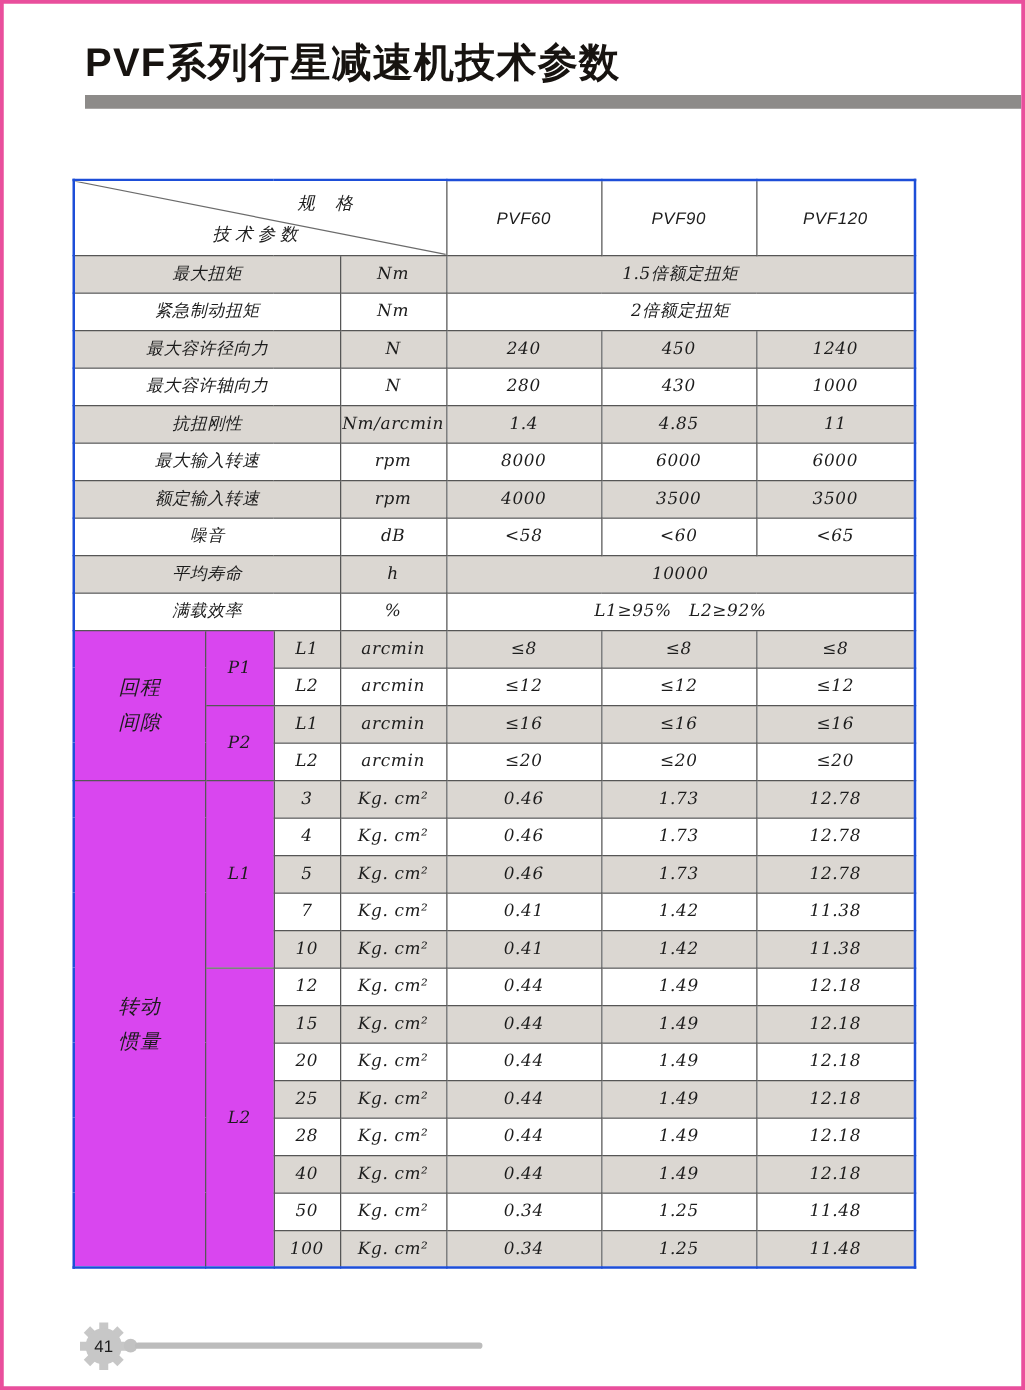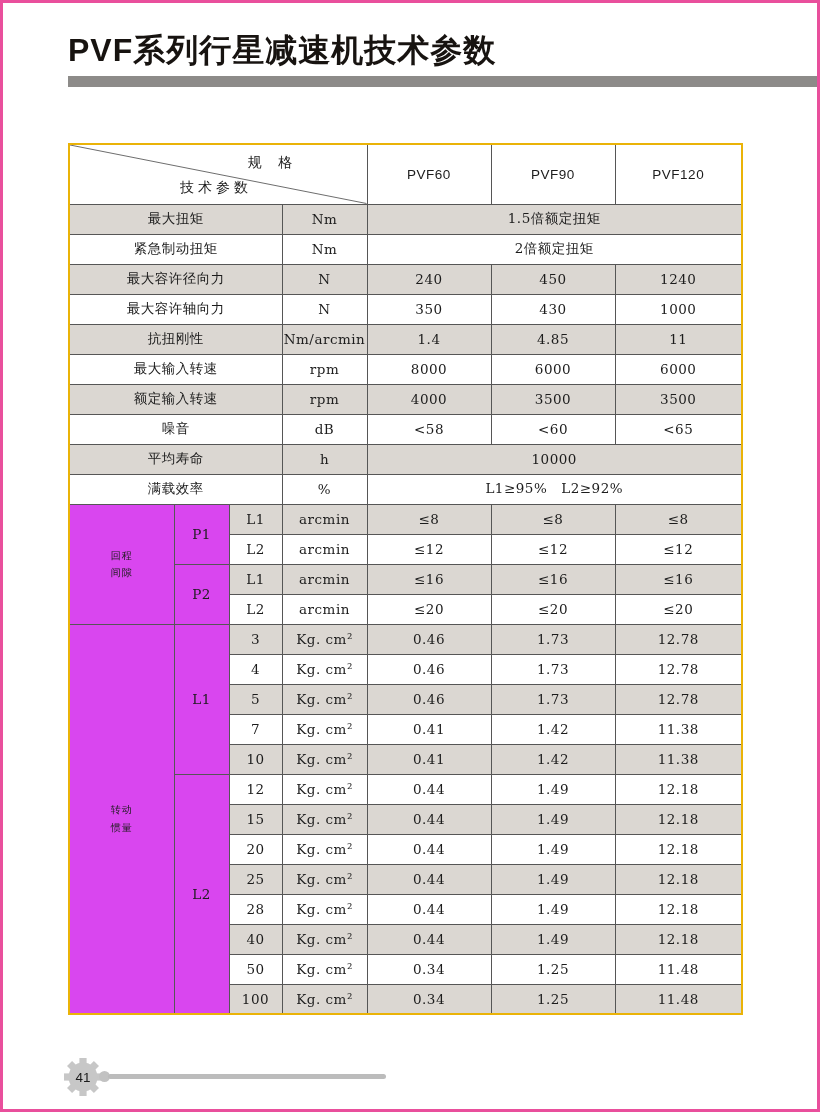--- a/index.html
+++ b/index.html
@@ -17,24 +17,25 @@
     position:absolute;left:65px;top:26px;
     font-family:"Liberation Sans","DejaVu Sans",sans-serif;
     font-weight:bold;font-size:32px;letter-spacing:1px;color:#171310;
     margin:0;
   }
   .title-bar{
     position:absolute;left:65px;top:73px;right:0;height:11px;
     background:var(--bargray,#8d8b89);
   }
   table.spec{
-    position:absolute;left:65px;top:140px;
+    position:absolute;left:55px;top:140px;
     border-collapse:collapse;table-layout:fixed;
     width:673px;
-    border:2px solid #eab308;
+    border:2px solid #1d4ed8;
+    font-style:italic;
   }
   table.spec td{
     border:1px solid #565656;
     text-align:center;vertical-align:middle;
     padding:0;font-size:13.5px;background:#ffffff;
     letter-spacing:0.5px;
     overflow:hidden;
   }
   tr.r{height:30px;}
   tr.hdr{height:60px;}
@@ -47,21 +48,21 @@
   td.diag{position:relative;background:#ffffff;}
   .diag svg{position:absolute;left:0;top:0;width:100%;height:100%;}
   .diag .spec-word{
     position:absolute;left:158px;top:9px;width:90px;
     font-size:14px;letter-spacing:6px;text-align:center;
   }
   .diag .param-word{
     position:absolute;left:62px;top:34px;width:120px;
     font-size:14px;letter-spacing:4px;text-align:right;
   }
-  .wrap2{display:inline-block;width:2.35em;line-height:1.75;font-size:10px;letter-spacing:1px;}
+  .wrap2{display:inline-block;width:2.35em;line-height:1.75;font-size:16px;letter-spacing:1px;}
   .eff{letter-spacing:2px;border-radius:15px;}
   .footer{position:absolute;left:0;top:1050px;width:820px;height:50px;}
   .gear{position:absolute;left:60px;top:4px;}
   .joint-dot{
     position:absolute;left:96px;top:18px;width:11px;height:11px;
     border-radius:50%;background:#c2c2c2;
   }
   .footer-line{
     position:absolute;left:105px;top:21px;width:278px;height:5px;
     border-radius:3px;background:#bcbcbc;
@@ -110,21 +111,21 @@
   <tr class="r g">
     <td class="lab" colspan="3">最大容许径向力</td>
     <td class="unit">N</td>
     <td>240</td>
     <td>450</td>
     <td>1240</td>
   </tr>
   <tr class="r">
     <td class="lab" colspan="3">最大容许轴向力</td>
     <td class="unit">N</td>
-    <td>350</td>
+    <td>280</td>
     <td>430</td>
     <td>1000</td>
   </tr>
   <tr class="r g">
     <td class="lab" colspan="3">抗扭刚性</td>
     <td class="unit">Nm/arcmin</td>
     <td>1.4</td>
     <td>4.85</td>
     <td>11</td>
   </tr>

